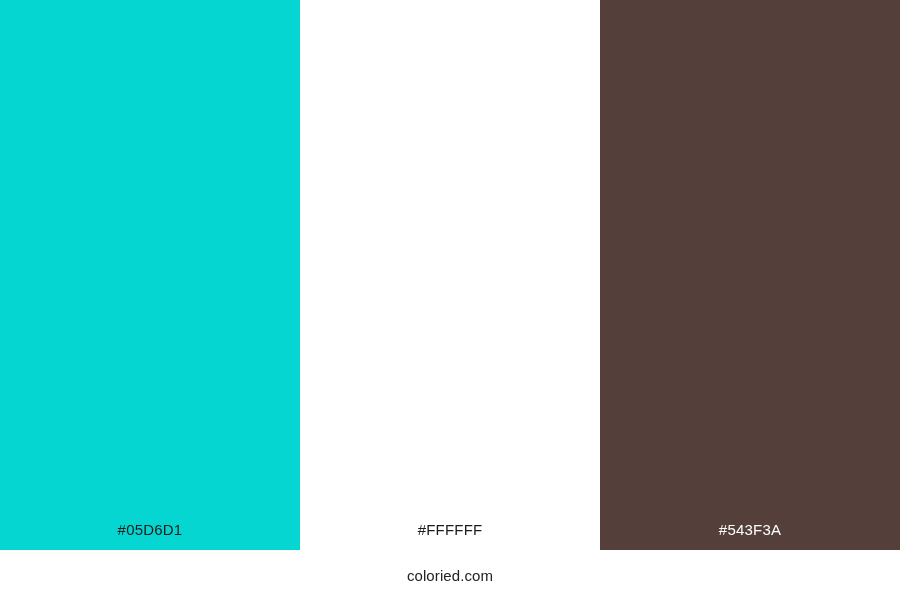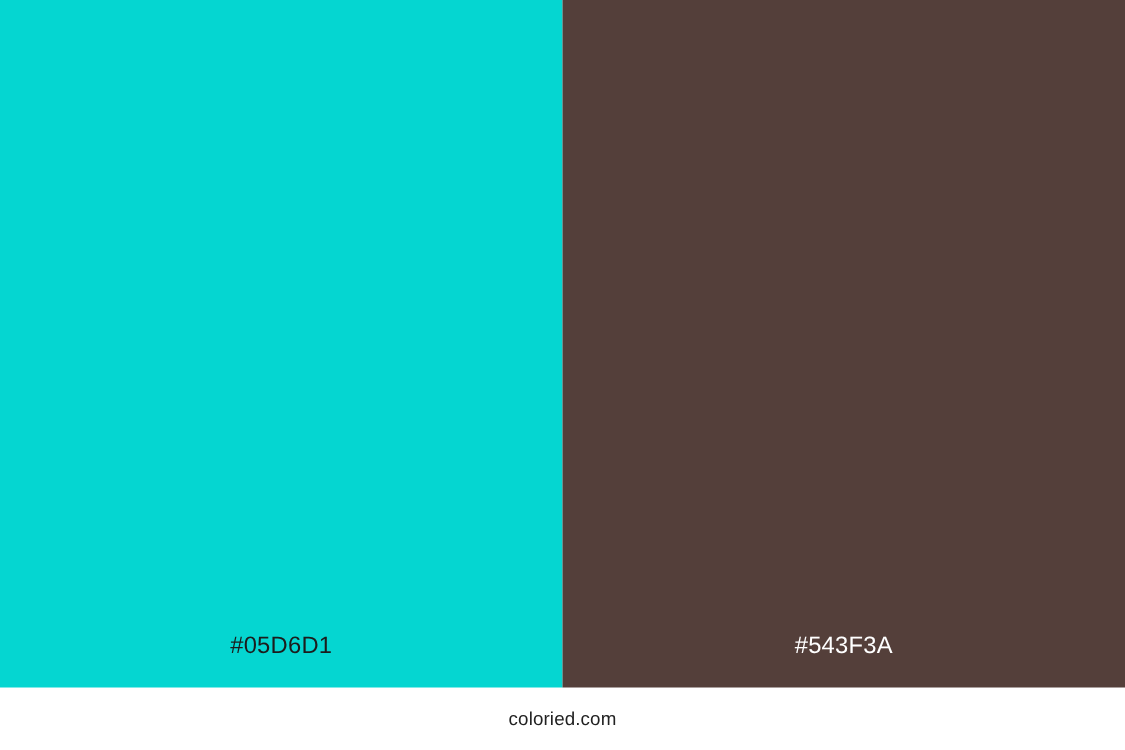--- a/index.html
+++ b/index.html
@@ -38,25 +38,25 @@
     display: flex;
     align-items: flex-end;
     justify-content: center;
     box-sizing: border-box;
   }
   .swatch-label {
     display: block;
     width: 100%;
     text-align: center;
     font-family: "Liberation Sans", sans-serif;
-    font-size: 19px;
+    font-size: 15px;
     font-weight: 400;
     letter-spacing: 0.2px;
     line-height: 1;
-    padding-bottom: 24px;
+    padding-bottom: 13px;
     user-select: none;
   }
   .label-dark {
     color: #1c1c1c;
   }
   .label-light {
     color: #ffffff;
   }
   .footer-bar {
     width: 900px;
@@ -81,20 +81,23 @@
 
 <div class="palette-page">
 
   <div class="swatch-strip">
 
     <div class="swatch" style="background-color: rgb(5, 214, 209);">
       <span class="swatch-label label-dark" style="color: rgb(28, 28, 28);">#05D6D1</span>
     </div>
 
 
+    <div class="swatch" style="background-color: rgb(255, 255, 255);">
+      <span class="swatch-label label-dark" style="color: rgb(28, 28, 28);">#FFFFFF</span>
+    </div>
 
 
     <div class="swatch" style="background-color: rgb(84, 63, 58);">
       <span class="swatch-label label-light" style="color: rgb(255, 255, 255);">#543F3A</span>
     </div>
 
   </div>
 
   <div class="footer-bar">
     <span class="footer-watermark">coloried.com</span>

